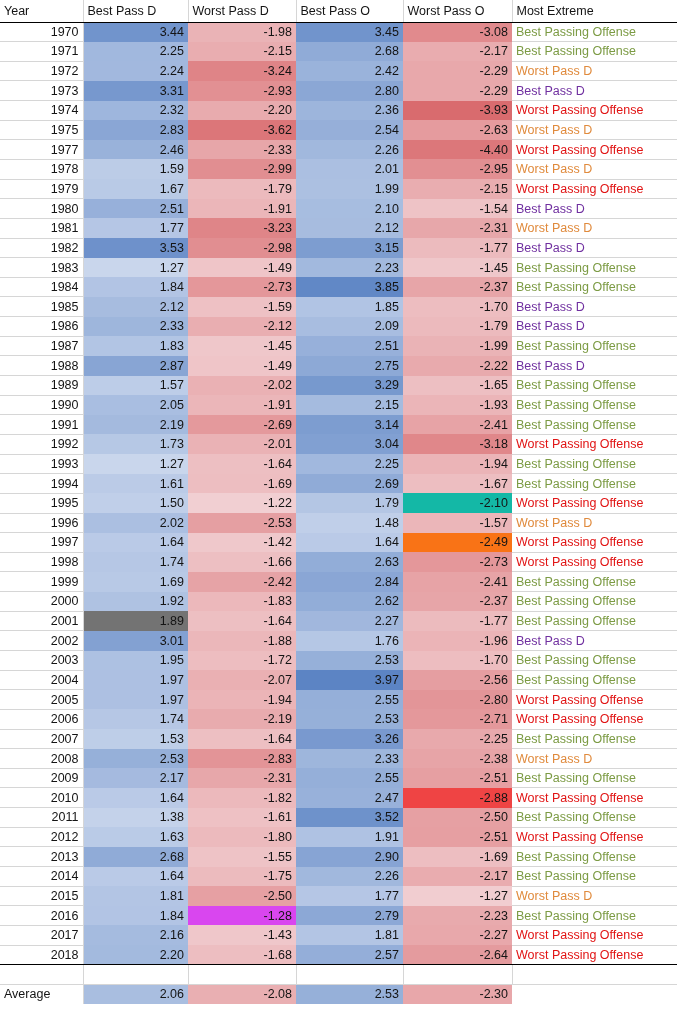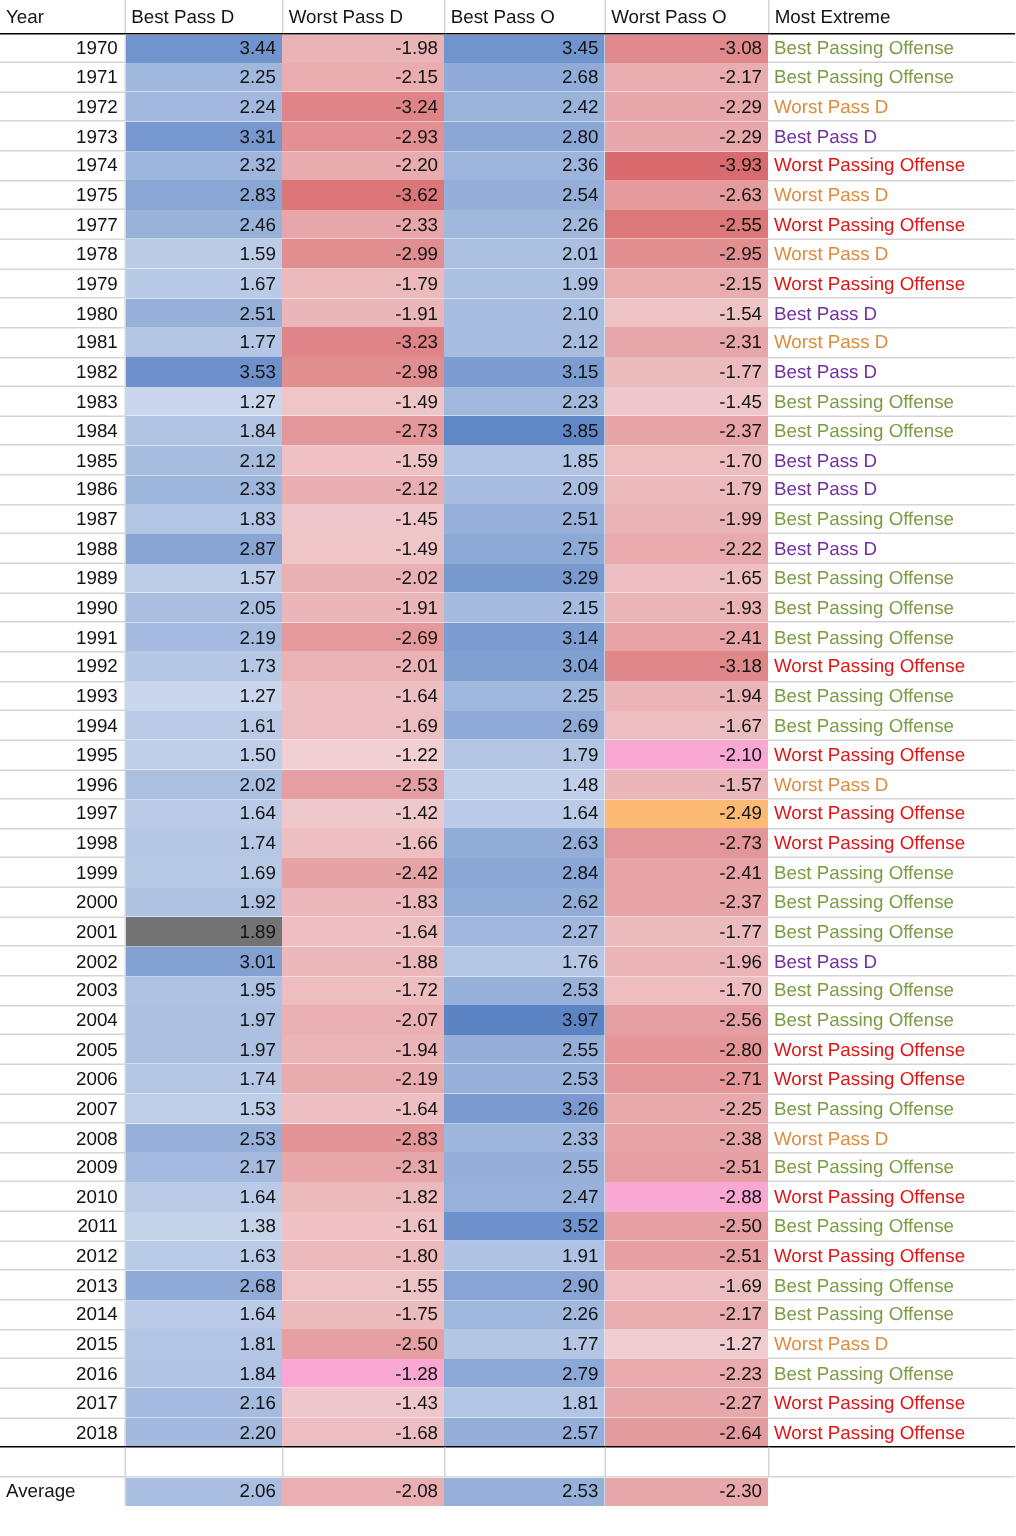--- a/index.html
+++ b/index.html
@@ -119,21 +119,21 @@
           <td class="num" style="background: rgb(220, 118, 121);">-3.62</td>
           <td class="num" style="background: rgb(150, 175, 217);">2.54</td>
           <td class="num" style="background: rgb(229, 155, 158);">-2.63</td>
           <td class="extreme" style="color: rgb(224, 138, 60);">Worst Pass D</td>
         </tr>
         <tr>
           <td class="year">1977</td>
           <td class="num" style="background: rgb(153, 178, 218);">2.46</td>
           <td class="num" style="background: rgb(231, 166, 169);">-2.33</td>
           <td class="num" style="background: rgb(161, 184, 221);">2.26</td>
-          <td class="num" style="background: rgb(220, 119, 122);">-2.55</td>
+          <td class="num" style="background: rgb(220, 119, 122);">-4.40</td>
           <td class="extreme" style="color: rgb(225, 20, 20);">Worst Passing Offense</td>
         </tr>
         <tr>
           <td class="year">1978</td>
           <td class="num" style="background: rgb(188, 204, 231);">1.59</td>
           <td class="num" style="background: rgb(225, 142, 145);">-2.99</td>
           <td class="num" style="background: rgb(171, 191, 225);">2.01</td>
           <td class="num" style="background: rgb(226, 143, 146);">-2.95</td>
           <td class="extreme" style="color: rgb(224, 138, 60);">Worst Pass D</td>
         </tr>
@@ -263,37 +263,37 @@
           <td class="num" style="background: rgb(237, 190, 193);">-1.69</td>
           <td class="num" style="background: rgb(144, 171, 215);">2.69</td>
           <td class="num" style="background: rgb(237, 190, 193);">-1.67</td>
           <td class="extreme" style="color: rgb(124, 155, 68);">Best Passing Offense</td>
         </tr>
         <tr>
           <td class="year">1995</td>
           <td class="num" style="background: rgb(192, 207, 233);">1.50</td>
           <td class="num" style="background: rgb(241, 207, 210);">-1.22</td>
           <td class="num" style="background: rgb(180, 198, 228);">1.79</td>
-          <td class="num" style="background: #f9a8d4; margin-top: 46px;">-2.10</td>
+          <td class="num" style="background: #14b8a6; margin-top: 46px;">-2.10</td>
           <td class="extreme" style="color: rgb(225, 20, 20);">Worst Passing Offense</td>
         </tr>
         <tr>
           <td class="year">1996</td>
           <td class="num" style="background: rgb(171, 191, 225);">2.02</td>
           <td class="num" style="background: rgb(229, 159, 162);">-2.53</td>
           <td class="num" style="background: rgb(192, 207, 233);">1.48</td>
           <td class="num" style="background: rgb(235, 182, 185);">-1.57</td>
           <td class="extreme" style="color: rgb(224, 138, 60);">Worst Pass D</td>
         </tr>
         <tr>
           <td class="year">1997</td>
           <td class="num" style="background: rgb(186, 202, 231);">1.64</td>
           <td class="num" style="background: rgb(239, 200, 203);">-1.42</td>
           <td class="num" style="background: rgb(186, 202, 231);">1.64</td>
-          <td class="num" style="background: #fdba74;">-2.49</td>
+          <td class="num" style="background: #f97316;">-2.49</td>
           <td class="extreme" style="color: rgb(225, 20, 20);">Worst Passing Offense</td>
         </tr>
         <tr>
           <td class="year">1998</td>
           <td class="num" style="background: rgb(182, 199, 229);">1.74</td>
           <td class="num" style="background: rgb(237, 191, 194);">-1.66</td>
           <td class="num" style="background: rgb(146, 173, 216);">2.63</td>
           <td class="num" style="background: rgb(228, 151, 154);">-2.73</td>
           <td class="extreme" style="color: rgb(225, 20, 20);">Worst Passing Offense</td>
         </tr>
@@ -383,21 +383,21 @@
           <td class="num" style="background: rgb(231, 167, 170);">-2.31</td>
           <td class="num" style="background: rgb(149, 175, 217);">2.55</td>
           <td class="num" style="background: rgb(230, 159, 162);">-2.51</td>
           <td class="extreme" style="color: rgb(124, 155, 68);">Best Passing Offense</td>
         </tr>
         <tr>
           <td class="year">2010</td>
           <td class="num" style="background: rgb(186, 202, 231);">1.64</td>
           <td class="num" style="background: rgb(236, 185, 188);">-1.82</td>
           <td class="num" style="background: rgb(152, 177, 218);">2.47</td>
-          <td class="num" style="background: #f9a8d4; margin-left: 43px;">-2.88</td>
+          <td class="num" style="background: #ef4444; margin-left: 43px;">-2.88</td>
           <td class="extreme" style="color: rgb(225, 20, 20);">Worst Passing Offense</td>
         </tr>
         <tr>
           <td class="year">2011</td>
           <td class="num" style="background: rgb(196, 210, 234);">1.38</td>
           <td class="num" style="background: rgb(238, 193, 196);">-1.61</td>
           <td class="num" style="background: rgb(110, 146, 203);">3.52</td>
           <td class="num" style="background: rgb(230, 160, 163);">-2.50</td>
           <td class="extreme" style="color: rgb(124, 155, 68);">Best Passing Offense</td>
         </tr>
@@ -429,21 +429,21 @@
           <td class="year">2015</td>
           <td class="num" style="background: rgb(179, 197, 228);">1.81</td>
           <td class="num" style="background: rgb(230, 160, 163);">-2.50</td>
           <td class="num" style="background: rgb(181, 198, 229);">1.77</td>
           <td class="num" style="background: rgb(241, 205, 208);">-1.27</td>
           <td class="extreme" style="color: rgb(224, 138, 60);">Worst Pass D</td>
         </tr>
         <tr>
           <td class="year">2016</td>
           <td class="num" style="background: rgb(178, 196, 228);">1.84</td>
-          <td class="num" style="background: #f9a8d4;">-1.28</td>
+          <td class="num" style="background: #d946ef;">-1.28</td>
           <td class="num" style="background: rgb(140, 168, 214);">2.79</td>
           <td class="num" style="background: rgb(232, 170, 173);">-2.23</td>
           <td class="extreme" style="color: rgb(124, 155, 68);">Best Passing Offense</td>
         </tr>
         <tr>
           <td class="year">2017</td>
           <td class="num" style="background: rgb(165, 187, 223);">2.16</td>
           <td class="num" style="background: rgb(239, 199, 202);">-1.43</td>
           <td class="num" style="background: rgb(179, 197, 228);">1.81</td>
           <td class="num" style="background: rgb(232, 168, 171);">-2.27</td>

